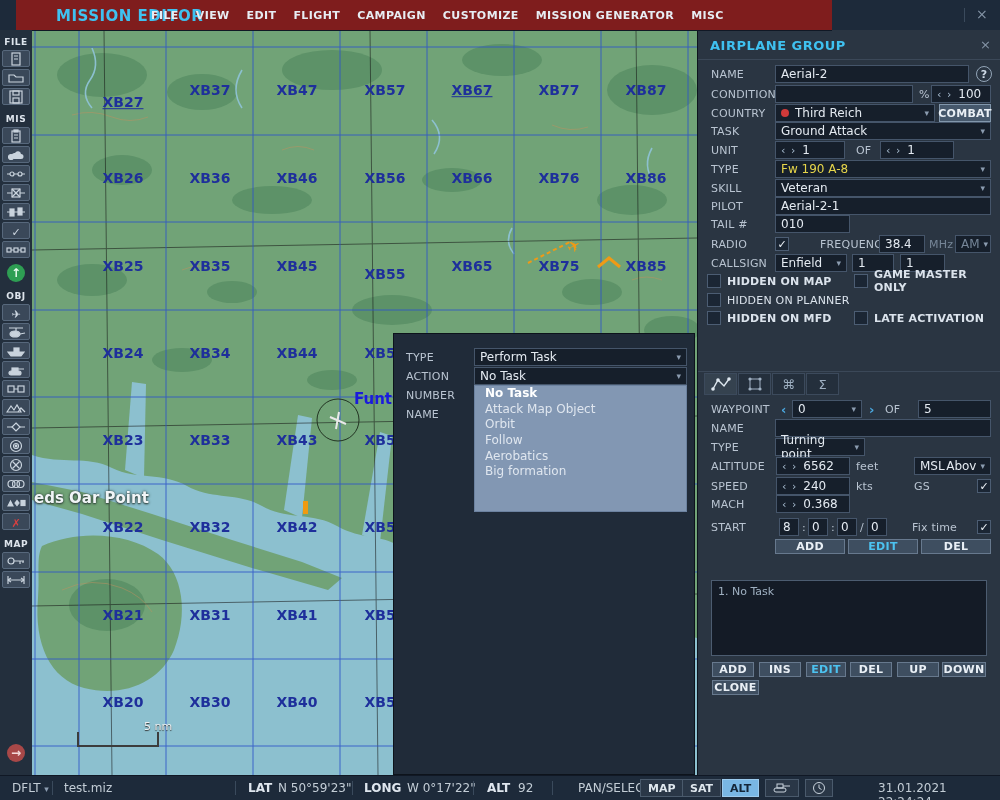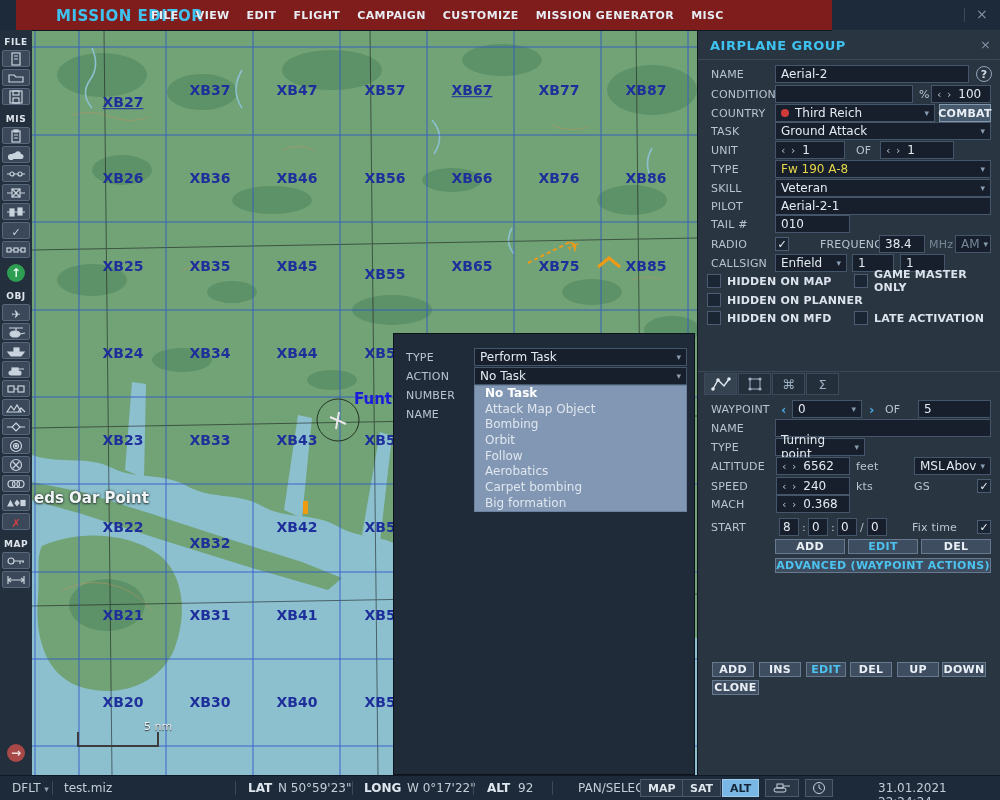--- a/index.html
+++ b/index.html
@@ -445,21 +445,21 @@
       <div class="grid-label" style="left: 527px; top: 324px;">XB74</div>
       <div class="grid-label" style="left: 614px; top: 324px;">XB84</div>
       <div class="grid-label" style="left: 91px; top: 411px;">XB23</div>
       <div class="grid-label" style="left: 178px; top: 411px;">XB33</div>
       <div class="grid-label" style="left: 265px; top: 411px;">XB43</div>
       <div class="grid-label" style="left: 353px; top: 411px;">XB53</div>
       <div class="grid-label" style="left: 440px; top: 411px;">XB63</div>
       <div class="grid-label" style="left: 527px; top: 411px;">XB73</div>
       <div class="grid-label" style="left: 614px; top: 411px;">XB83</div>
       <div class="grid-label" style="left: 91px; top: 498px;">XB22</div>
-      <div class="grid-label" style="left: 178px; top: 498px; margin-top: 16px;">XB32</div>
+      <div class="grid-label" style="left: 178px; top: 498px;">XB32</div>
       <div class="grid-label" style="left: 265px; top: 498px;">XB42</div>
       <div class="grid-label" style="left: 353px; top: 498px;">XB52</div>
       <div class="grid-label" style="left: 440px; top: 498px;">XB62</div>
       <div class="grid-label" style="left: 527px; top: 498px;">XB72</div>
       <div class="grid-label" style="left: 614px; top: 498px;">XB82</div>
       <div class="grid-label" style="left: 91px; top: 586px;">XB21</div>
       <div class="grid-label" style="left: 178px; top: 586px;">XB31</div>
       <div class="grid-label" style="left: 265px; top: 586px; text-align: center;">XB41</div>
       <div class="grid-label" style="left: 353px; top: 586px;">XB51</div>
       <div class="grid-label" style="left: 440px; top: 586px;">XB61</div>
@@ -497,25 +497,23 @@
   </div>
   <div class="row" style="left:12px;top:52px;width:60px">
       <span class="lbl">NUMBER</span>
     </div>
   <div class="row" style="left:12px;top:71px;width:60px">
       <span class="lbl">NAME</span>
     </div>
   <div id="td-options">
       <div class="td-opt sel">No Task</div>
       <div class="td-opt">Attack Map Object</div>
-      <div class="td-opt">Bombing</div>
       <div class="td-opt">Orbit</div>
       <div class="td-opt">Follow</div>
       <div class="td-opt">Aerobatics</div>
-      <div class="td-opt">Carpet bombing</div>
       <div class="td-opt">Big formation</div>
     </div>
 </div>
 
 <div id="group-panel" class="abs">
   <div id="gp-title" class="abs">AIRPLANE GROUP</div>
   <div id="gp-close" class="abs">×</div>
   <div class="hdiv" style="top:29px"></div>
 
   <div class="row" style="left:13px;top:35px">
@@ -626,21 +624,21 @@
   <div class="cb abs" style="left:9px;top:244px"></div>
   <div class="row" style="left:29px;top:242px">
       <span class="lbl" style="color:#dbe3ec;font-weight:bold">HIDDEN ON MAP</span>
     </div>
   <div class="cb abs" style="left:156px;top:244px"></div>
   <div class="row" style="left:176px;top:242px">
       <span class="lbl" style="color:#dbe3ec;font-weight:bold">GAME MASTER ONLY</span>
     </div>
   <div class="cb abs" style="left:9px;top:263px"></div>
   <div class="row" style="left:29px;top:261px">
-      <span class="lbl" style="color:#dbe3ec;font-weight:bold">HIDDEN ON PLANNER</span>
+      <span class="lbl" style="color:#dbe3ec;font-weight:normal">HIDDEN ON PLANNER</span>
     </div>
   <div class="cb abs" style="left:9px;top:281px"></div>
   <div class="row" style="left:29px;top:279px">
       <span class="lbl" style="color:#dbe3ec;font-weight:bold">HIDDEN ON MFD</span>
     </div>
   <div class="cb abs" style="left:156px;top:281px"></div>
   <div class="row" style="left:176px;top:279px">
       <span class="lbl" style="color:#dbe3ec;font-weight:bold">LATE ACTIVATION</span>
     </div>
 
@@ -759,22 +757,24 @@
     </div>
   <input class="in abs" style="left: 169px; top: 488px; width: 20px; padding: 0px 3px;" value="0">
   <div class="row" style="left:214px;top:488px">
       <span class="lbl">Fix time</span>
     </div>
   <div class="cb abs" style="left:279px;top:490px">✓</div>
 
   <div class="btn abs" style="left:77px;top:509px;width:70px">ADD</div>
   <div class="btn cyan abs" style="left:150px;top:509px;width:70px">EDIT</div>
   <div class="btn abs" style="left:223px;top:509px;width:70px">DEL</div>
-  <div class="btn cyan abs" style="left:77px;top:528px;width:216px">ADVANCED (WAYPOINT ACTIONS)</div>
-
+
+  <div id="wp-list">
+      <div class="wp-item">1. No Task</div>
+    </div>
   <div id="actions-btns">
       <div class="btn abs" style="left: 14px; top: 632px; width: 42px;">ADD</div>
       <div class="btn abs" style="left: 61px; top: 632px; width: 42px;">INS</div>
       <div class="btn abs cyan" style="left: 108px; top: 632px; width: 40px;">EDIT</div>
       <div class="btn abs" style="left: 152px; top: 632px; width: 42px;">DEL</div>
       <div class="btn abs" style="left: 199px; top: 632px; width: 42px;">UP</div>
       <div class="btn abs" style="left: 244px; top: 632px; width: 44px;">DOWN</div>
     </div>
   <div class="btn abs" style="left:14px;top:650px;width:47px">CLONE</div>
 </div>

